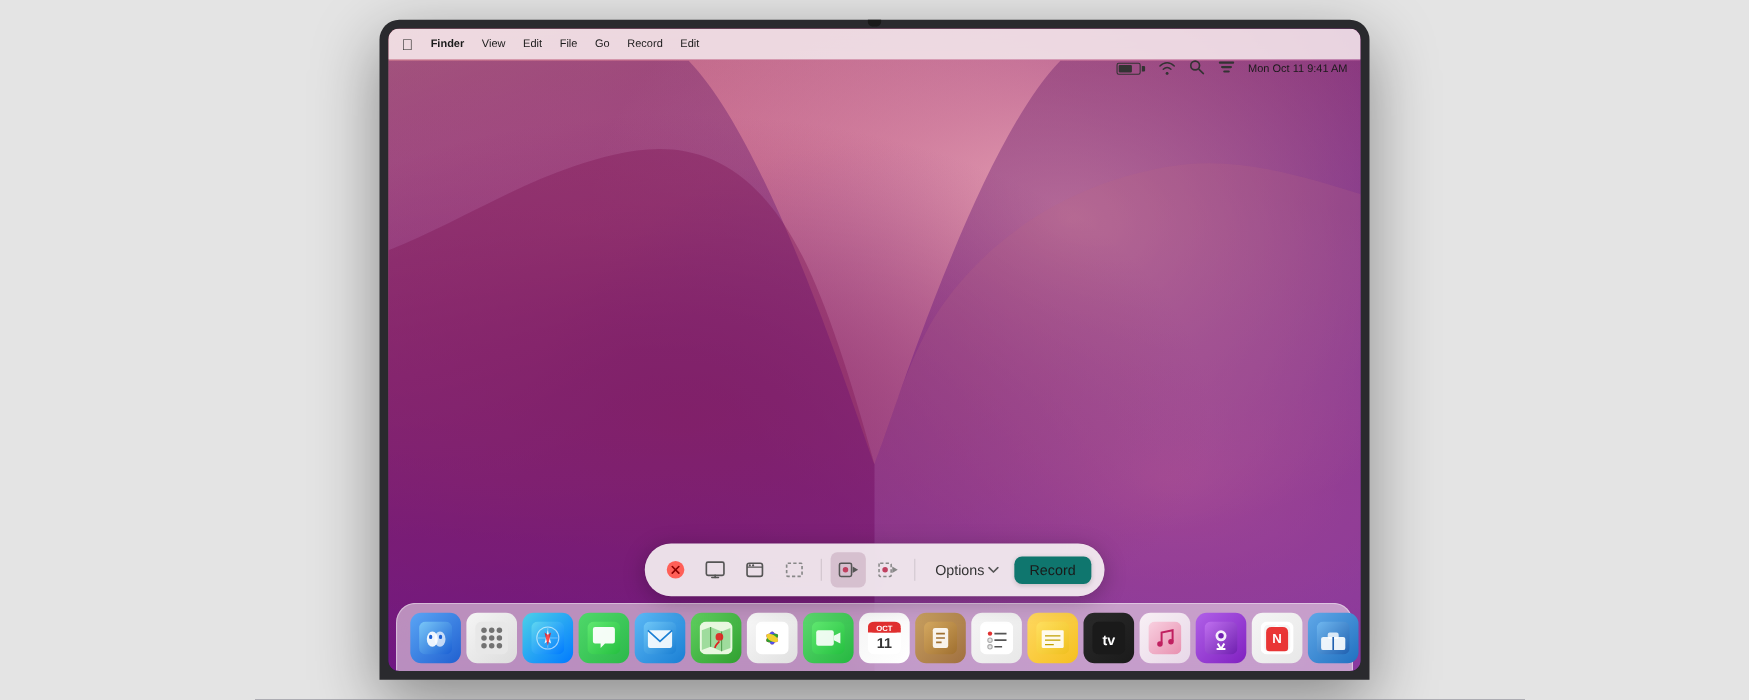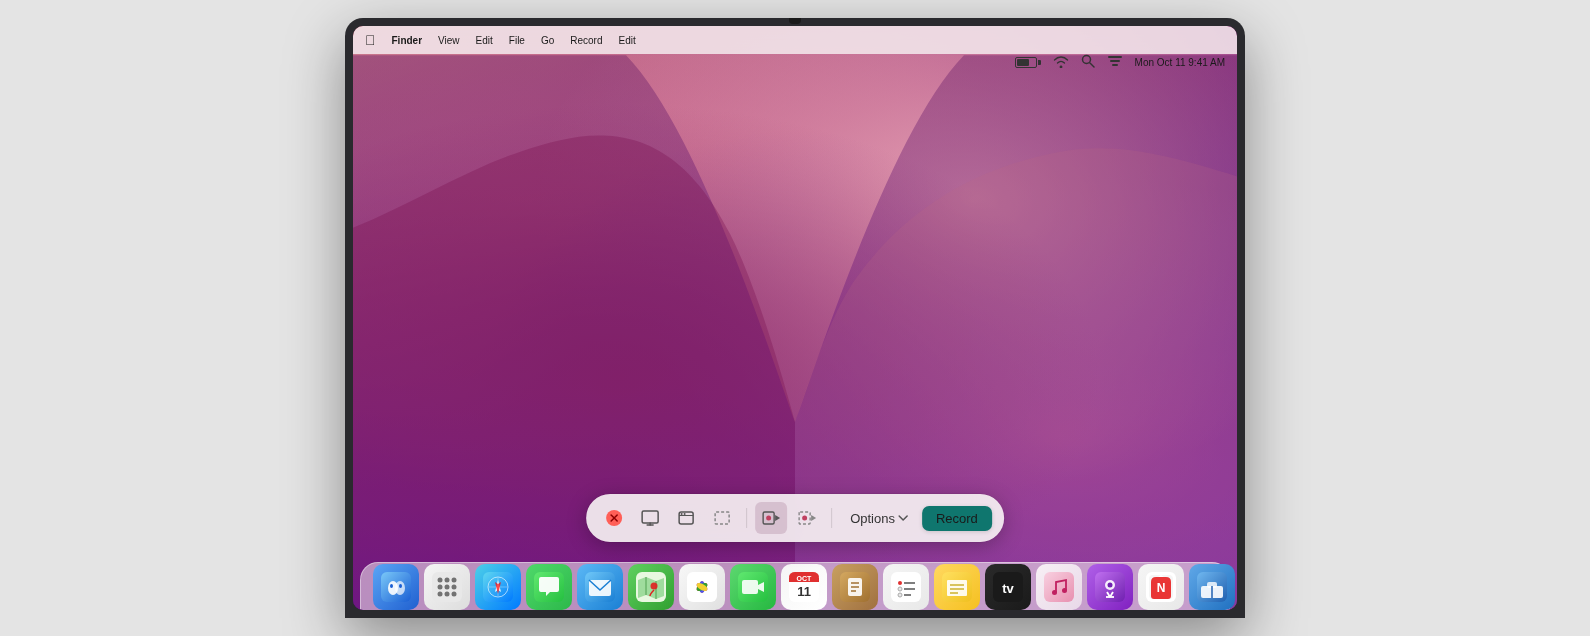--- a/index.html
+++ b/index.html
@@ -169,21 +169,21 @@
       cursor: pointer;
       box-shadow: 0 1px 4px rgba(0,0,0,0.15);
     }
 
     
     .dock {
       position: absolute;
       bottom: 0;
       left: 50%;
       transform: translateX(-50%);
-      height: 48px;
+      height: 62px;
       background: rgba(245, 240, 242, 0.55);
       backdrop-filter: blur(20px);
       border-radius: 18px 18px 0 0;
       display: flex;
       align-items: center;
       padding: 6px 12px;
       gap: 5px;
       z-index: 100;
       width: 870px;
       border: 0.5px solid rgba(255,255,255,0.4);

